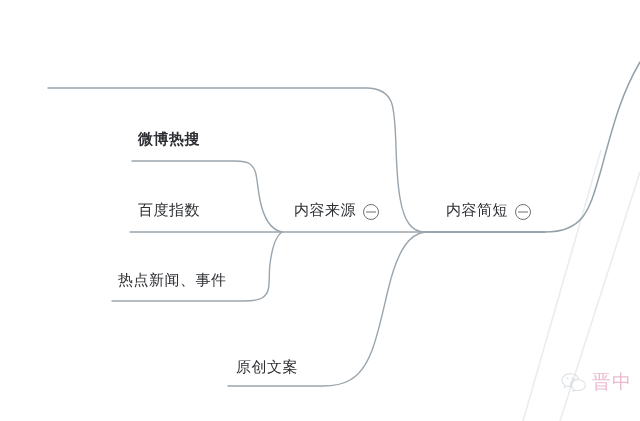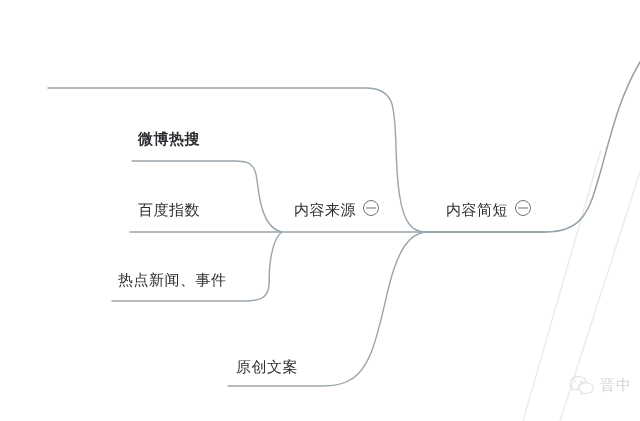--- a/index.html
+++ b/index.html
@@ -28,21 +28,21 @@
     color: #2d2f33;
     font-size: 15px;
     line-height: 20px;
     letter-spacing: 0.5px;
   }
   .node.leaf { font-size: 15px; }
   .node.branch { font-size: 15px; }
   .node.root { font-size: 15px; }
   .node-row {
     display: flex;
-    align-items: flex-start;
+    align-items: flex-end;
     gap: 7px;
   }
   .collapse-icon {
     display: inline-block;
     width: 14px;
     height: 14px;
     border: 1px solid #6f7378;
     border-radius: 50%;
     position: relative;
     flex: 0 0 auto;
@@ -60,22 +60,22 @@
   #watermark {
     position: absolute;
     right: 8px;
     bottom: 26px;
     display: flex;
     align-items: center;
     gap: 5px;
     opacity: 0.30;
   }
   #watermark .wm-text {
-    font-size: 15px;
-    color: #737373;
+    font-size: 19px;
+    color: #be185d;
     letter-spacing: 1px;
   }
   .wm-logo { flex: 0 0 auto; }
 </style>
 </head>
 <body>
 
 <div id="canvas">
 
   <svg id="edges" viewBox="0 0 640 421" xmlns="http://www.w3.org/2000/svg">

